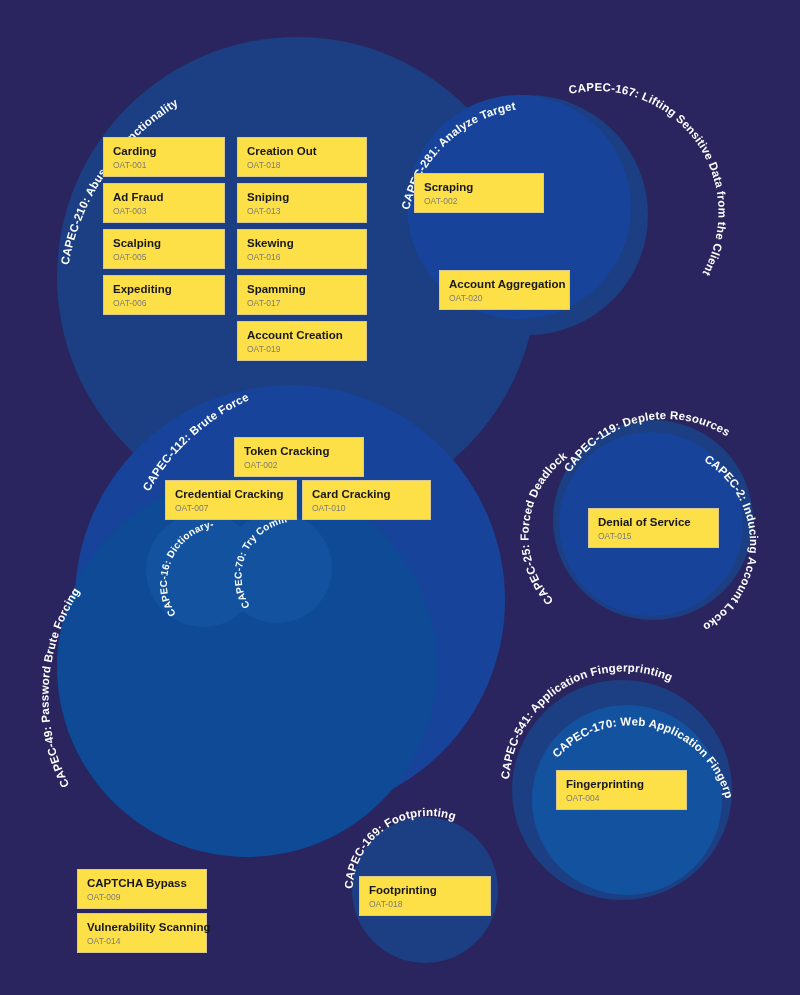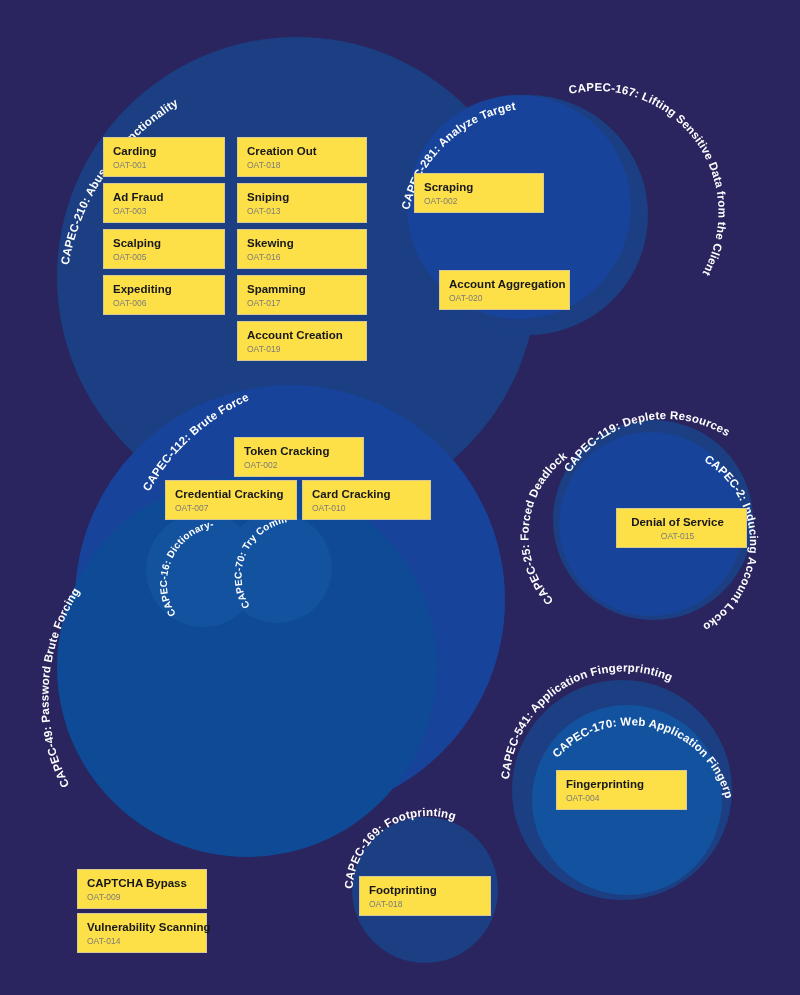--- a/index.html
+++ b/index.html
@@ -182,21 +182,21 @@
   </div>
   <div class="oat-box" style="left:165px;top:480px;width:132px;height:40px;">
     <span class="oat-title">Credential Cracking</span>
     <span class="oat-code">OAT-007</span>
   </div>
   <div class="oat-box" style="left:302px;top:480px;width:129px;height:40px;">
     <span class="oat-title">Card Cracking</span>
     <span class="oat-code">OAT-010</span>
   </div>
 
-  <div class="oat-box" style="left:616px;top:508px;width:131px;height:40px;text-align:center;">
+  <div class="oat-box" style="left:588px;top:508px;width:131px;height:40px;">
     <span class="oat-title">Denial of Service</span>
     <span class="oat-code">OAT-015</span>
   </div>
 
   <div class="oat-box" style="left:556px;top:770px;width:131px;height:40px;">
     <span class="oat-title">Fingerprinting</span>
     <span class="oat-code">OAT-004</span>
   </div>
 
   <div class="oat-box" style="left:359px;top:876px;width:132px;height:40px;">

